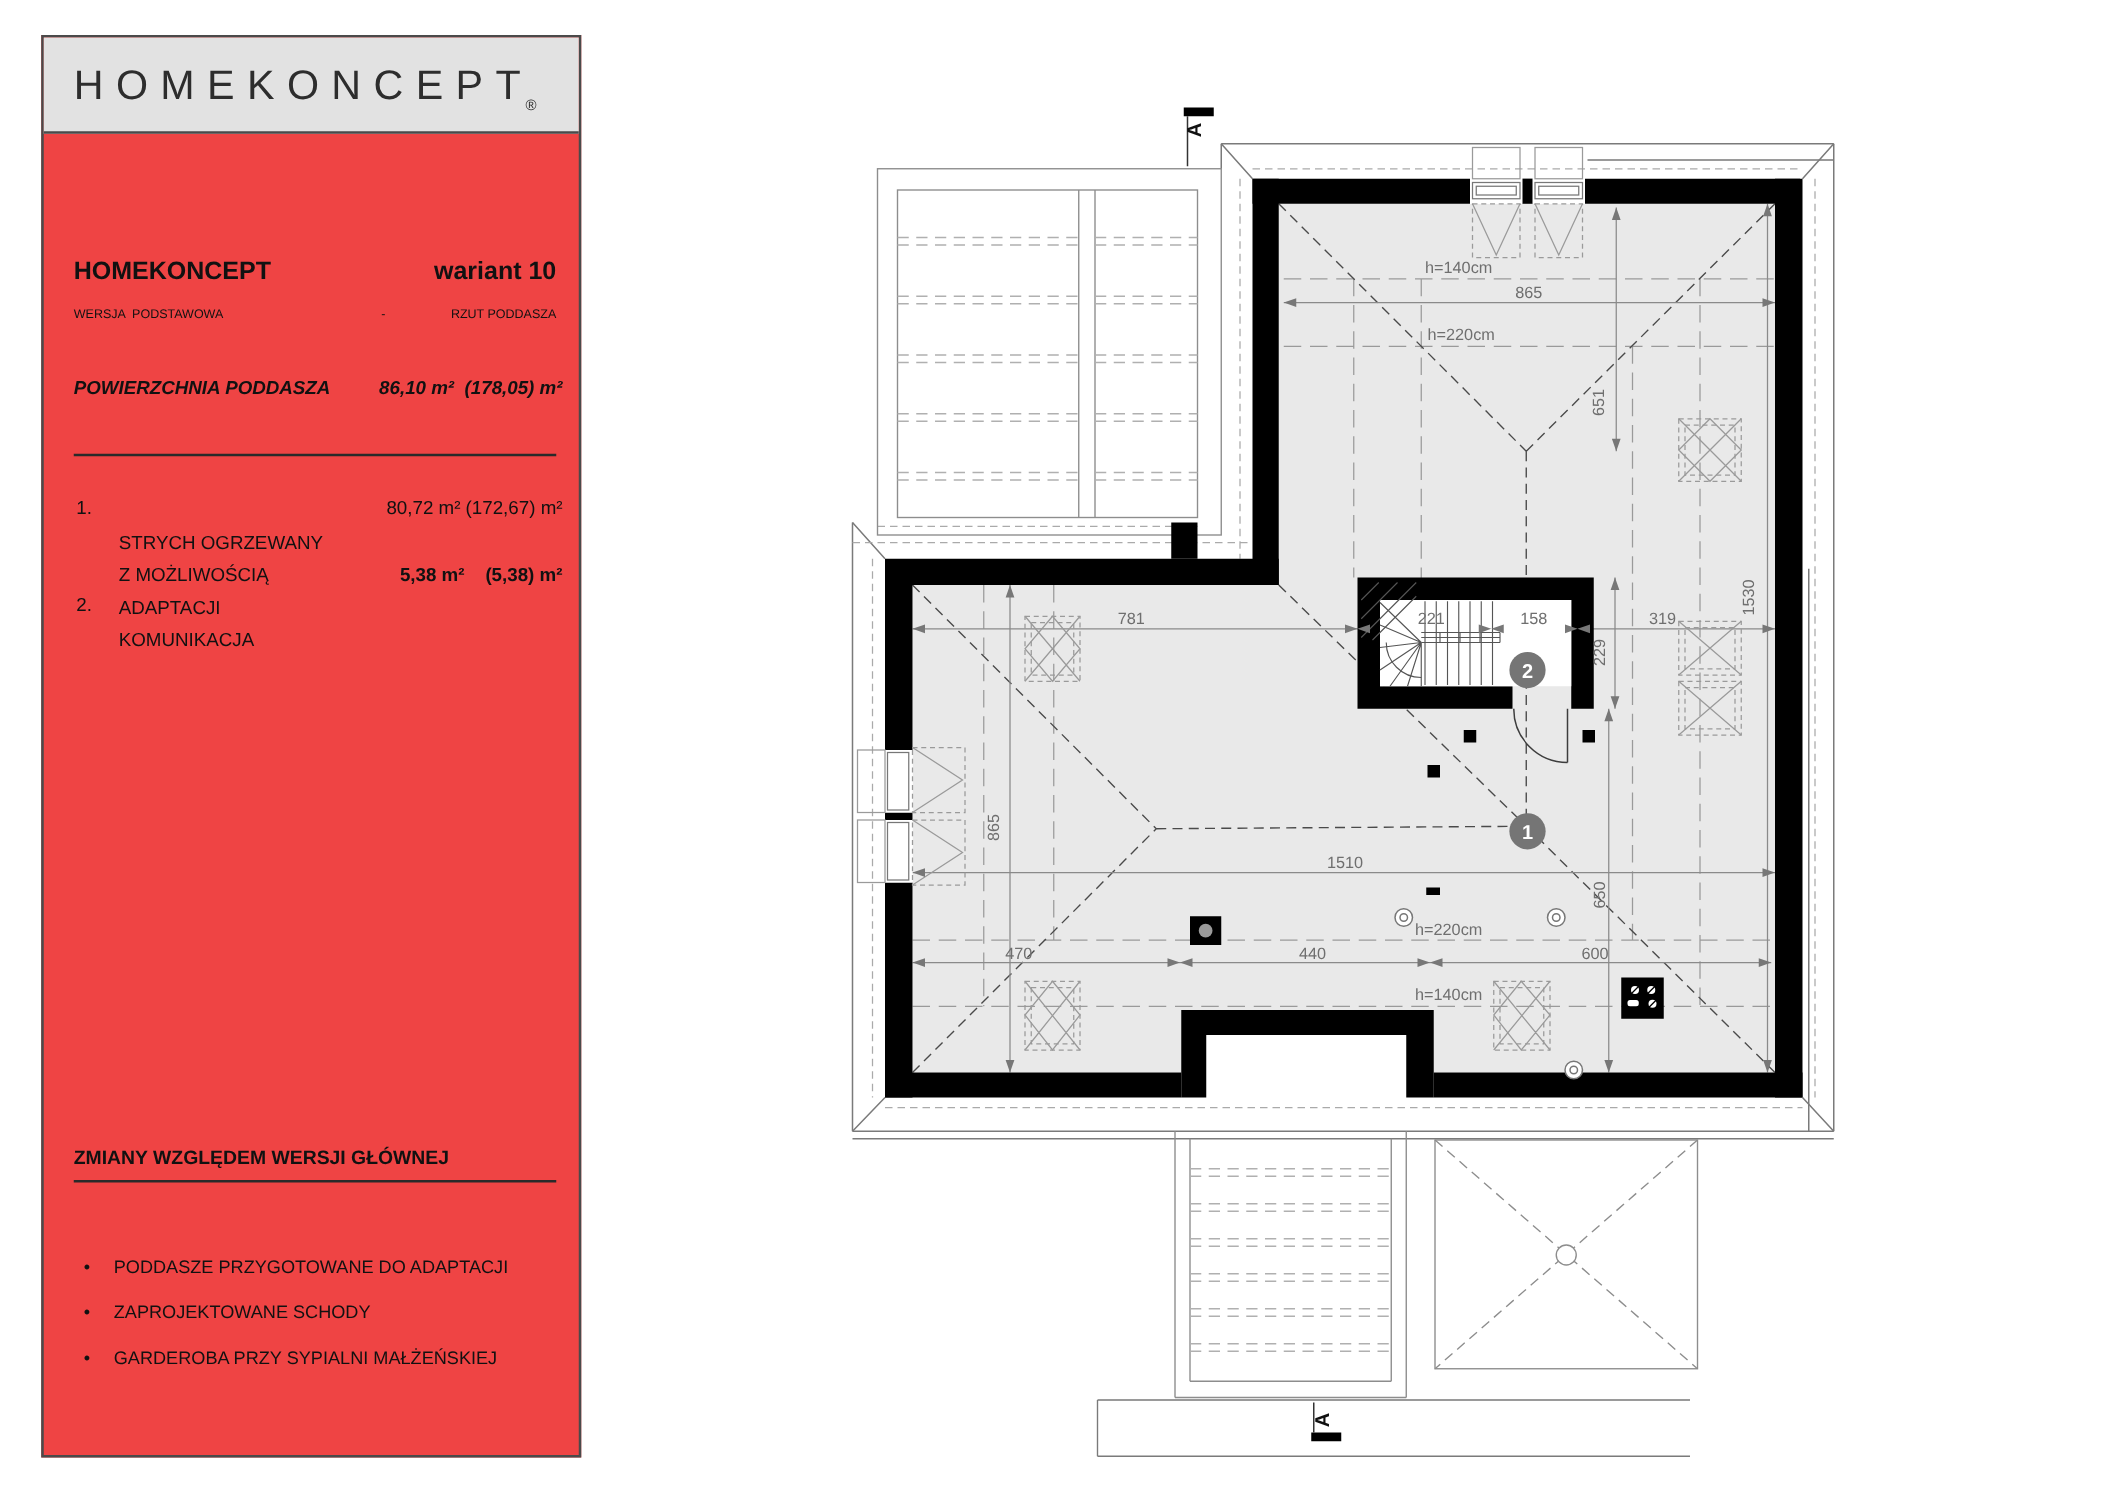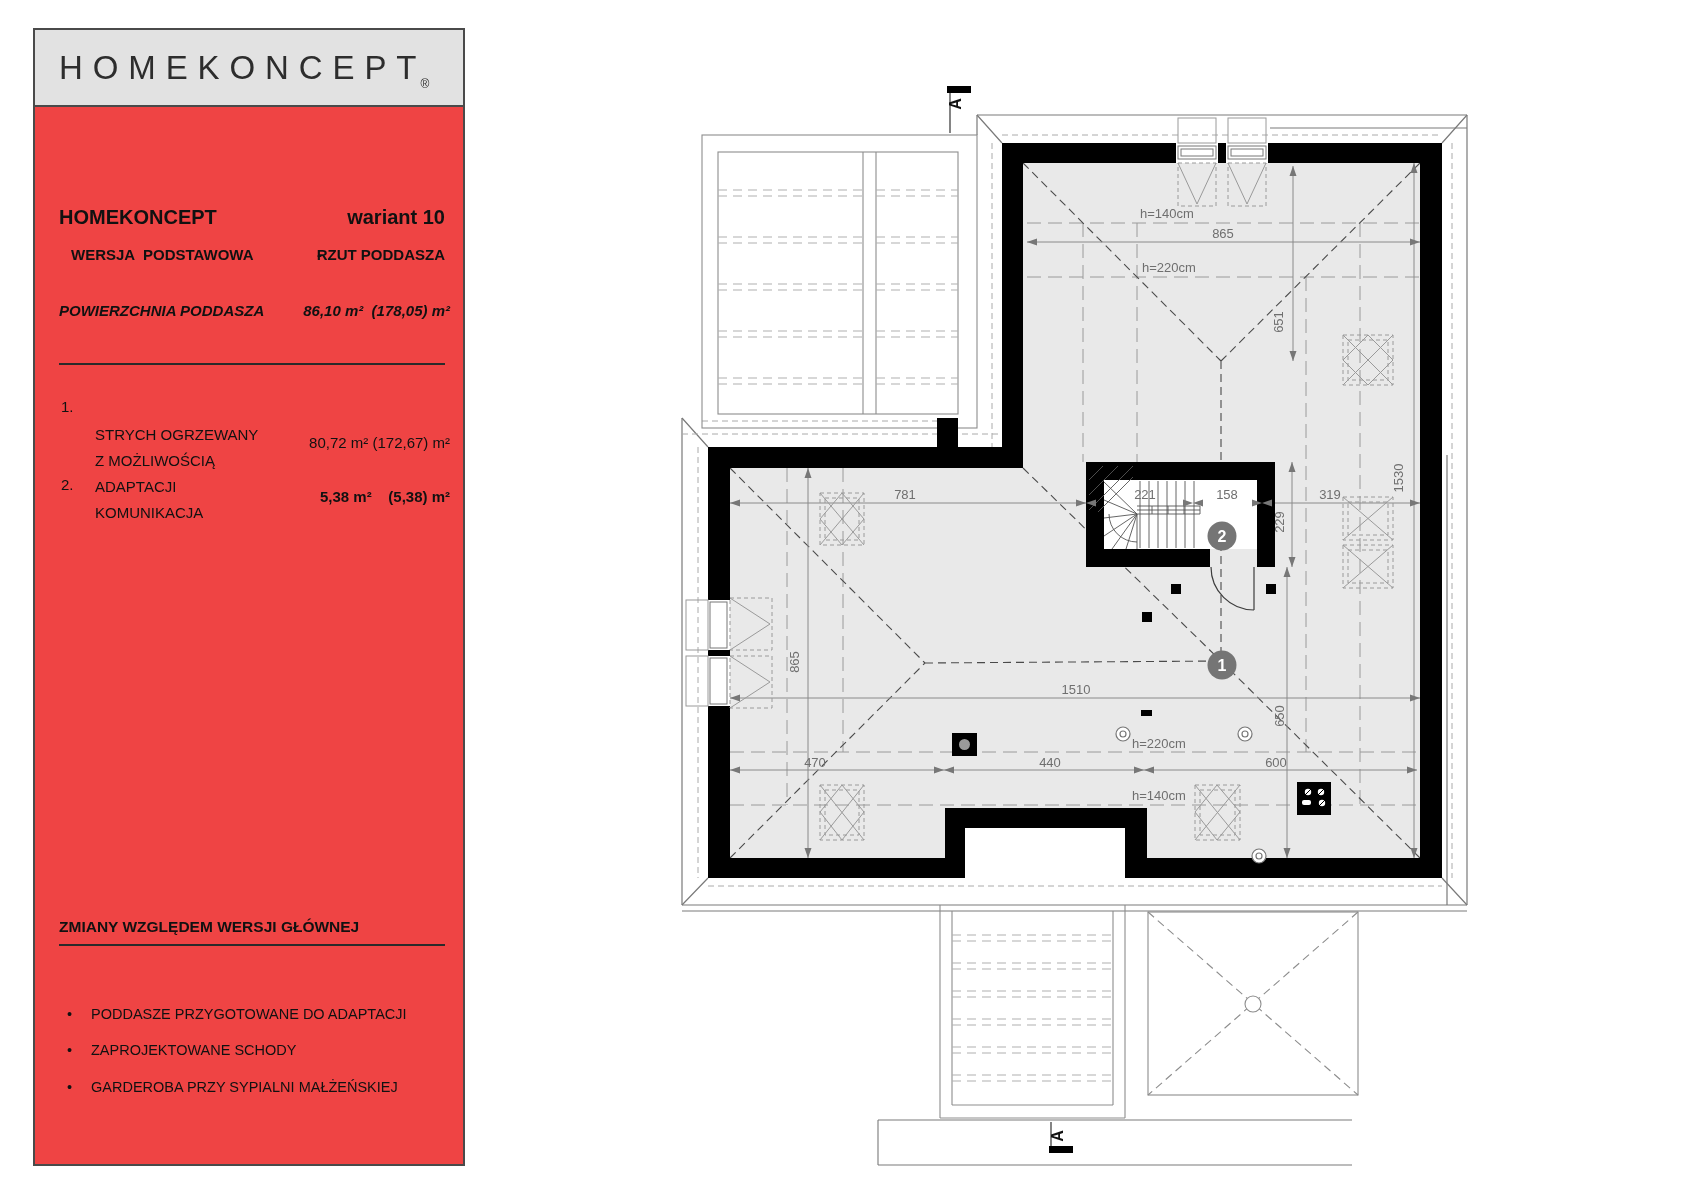--- a/index.html
+++ b/index.html
@@ -9,30 +9,30 @@
   #panel{position:absolute;left:33px;top:28px;width:432px;height:1138px;
          background:#ef4444;border:2px solid #4a4a4a;box-sizing:border-box;}
   #logo-box{position:absolute;left:0;top:0;width:100%;height:77px;background:#e2e2e2;
             border-bottom:2px solid #4a4a4a;box-sizing:border-box;display:flex;align-items:center;}
   #logo-text{font-size:33px;font-weight:500;letter-spacing:0.30em;color:#2d2d2d;padding-left:24px;white-space:nowrap;}
   #logo-reg{font-size:12px;color:#2d2d2d;align-self:flex-end;margin:0 0 14px -6px;}
   .abs{position:absolute;}
   .b{font-weight:bold;}
   .pre{white-space:pre;}
   #title-row{left:24px;right:18px;top:176px;font-size:20px;display:flex;justify-content:space-between;}
-  #subtitle-row{left:36px;right:18px;top:216px;font-size:15px;font-weight:bold;}
+  #subtitle-row{left:24px;right:18px;top:216px;font-size:10px;}
   #subtitle-left{position:absolute;left:0;top:0;}
   #subtitle-dash{position:absolute;left:246px;top:0;}
   #subtitle-right{position:absolute;right:0;top:0;margin-left:29px;}
   #area-row{left:24px;right:13px;top:272px;font-size:15px;display:flex;justify-content:space-between;font-style:italic;}
   .hr{left:24px;right:18px;height:0;border-top:2px solid #2a2a2a;}
   #hr1{top:333px;} #hr2{top:914px;}
   .item-num{position:absolute;left:26px;font-size:15px;}
   .item-name{position:absolute;left:60px;font-size:15px;line-height:26px;width:210px;margin-top:24px;}
-  .item-val{position:absolute;right:13px;font-size:15px;margin-top:36px;}
+  .item-val{position:absolute;right:13px;font-size:15px;}
   #changes-heading{left:24px;top:888px;font-size:15.5px;}
   .bullet-row{left:32px;right:14px;font-size:14.5px;display:flex;}
   .bullet-dot{width:24px;flex:0 0 24px;}
   
   #plan-svg{position:absolute;left:0;top:0;width:1698px;height:1200px;
             font-family:"Liberation Sans",sans-serif;}
   text.dim{font-size:13px;fill:#6f6f6f;}
   text.roomnum{font-size:16px;font-weight:bold;fill:#fff;}
   text.sec{font-size:16px;font-weight:bold;fill:#111;}
 </style>

